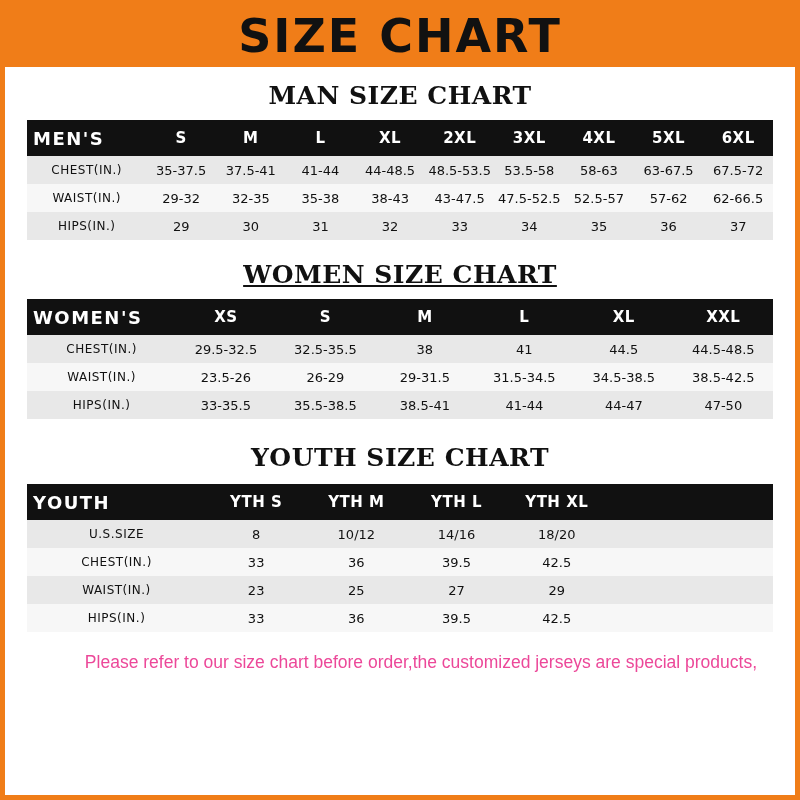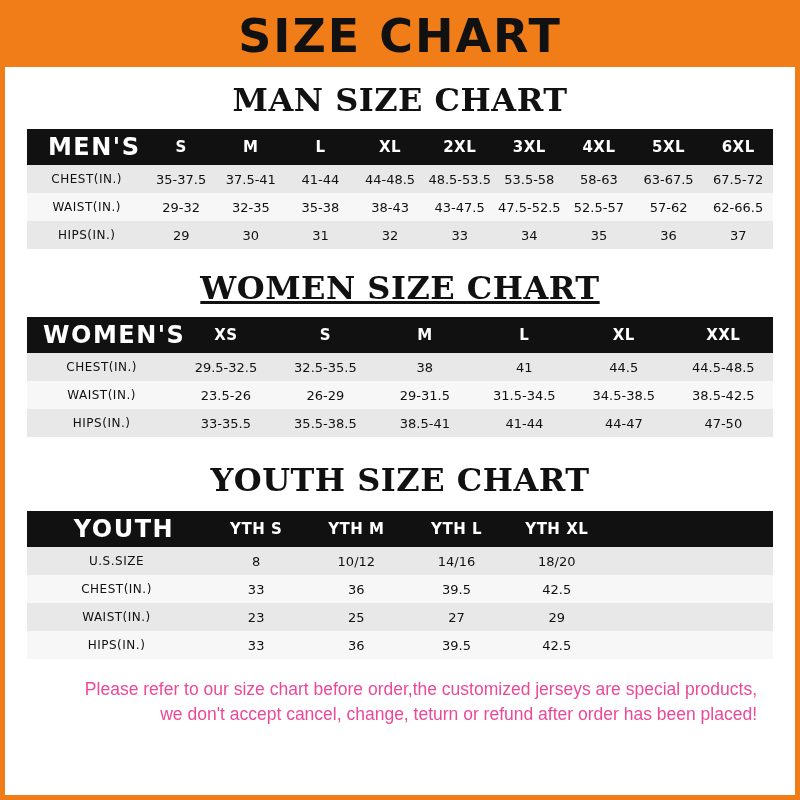--- a/index.html
+++ b/index.html
@@ -37,21 +37,21 @@
     line-height: 1;
   }
   .content {
     padding: 0 22px;
     background: #ffffff;
   }
   .section-title {
     text-align: center;
     font-family: "DejaVu Serif", serif;
     font-weight: bold;
-    font-size: 32px;
+    font-size: 25px;
     color: #111111;
     letter-spacing: 0.5px;
   }
   .t1 { margin: 14px 0 10px 0; }
   .t2 { margin: 20px 0 10px 0; text-decoration: underline; }
   .t3 { margin: 24px 0 12px 0; }
 
   table.size {
     width: 100%;
     border-collapse: collapse;
@@ -64,24 +64,24 @@
   }
   table.size thead td {
     background: #111111;
     color: #ffffff;
     font-weight: bold;
     font-size: 15px;
     height: 34px;
     letter-spacing: 0.5px;
   }
   table.size thead td.rowlabel {
-    font-size: 24px;
+    font-size: 18px;
     letter-spacing: 1.5px;
-    text-align: center;
-    padding-left: 16px;
+    text-align: left;
+    padding-left: 6px;
   }
   table.size tbody td {
     font-size: 13px;
     height: 26px;
     color: #111111;
   }
   table.size tbody tr.odd td { background: #e8e8e8; }
   table.size tbody tr.even td { background: #f7f7f7; }
   table.size tbody td.rowlabel {
     letter-spacing: 0.5px;
@@ -294,17 +294,16 @@
           <td>36</td>
           <td>39.5</td>
           <td>42.5</td>
           <td></td>
         </tr>
       </tbody>
     </table>
 
     <div class="footer-note">
       <div>Please refer to our size chart before order,the customized jerseys are special products,</div>
-      <div>we don't accept cancel, change, teturn or refund after order has been placed!</div>
     </div>
 
   </div>
 </div>
 
 </body></html>

